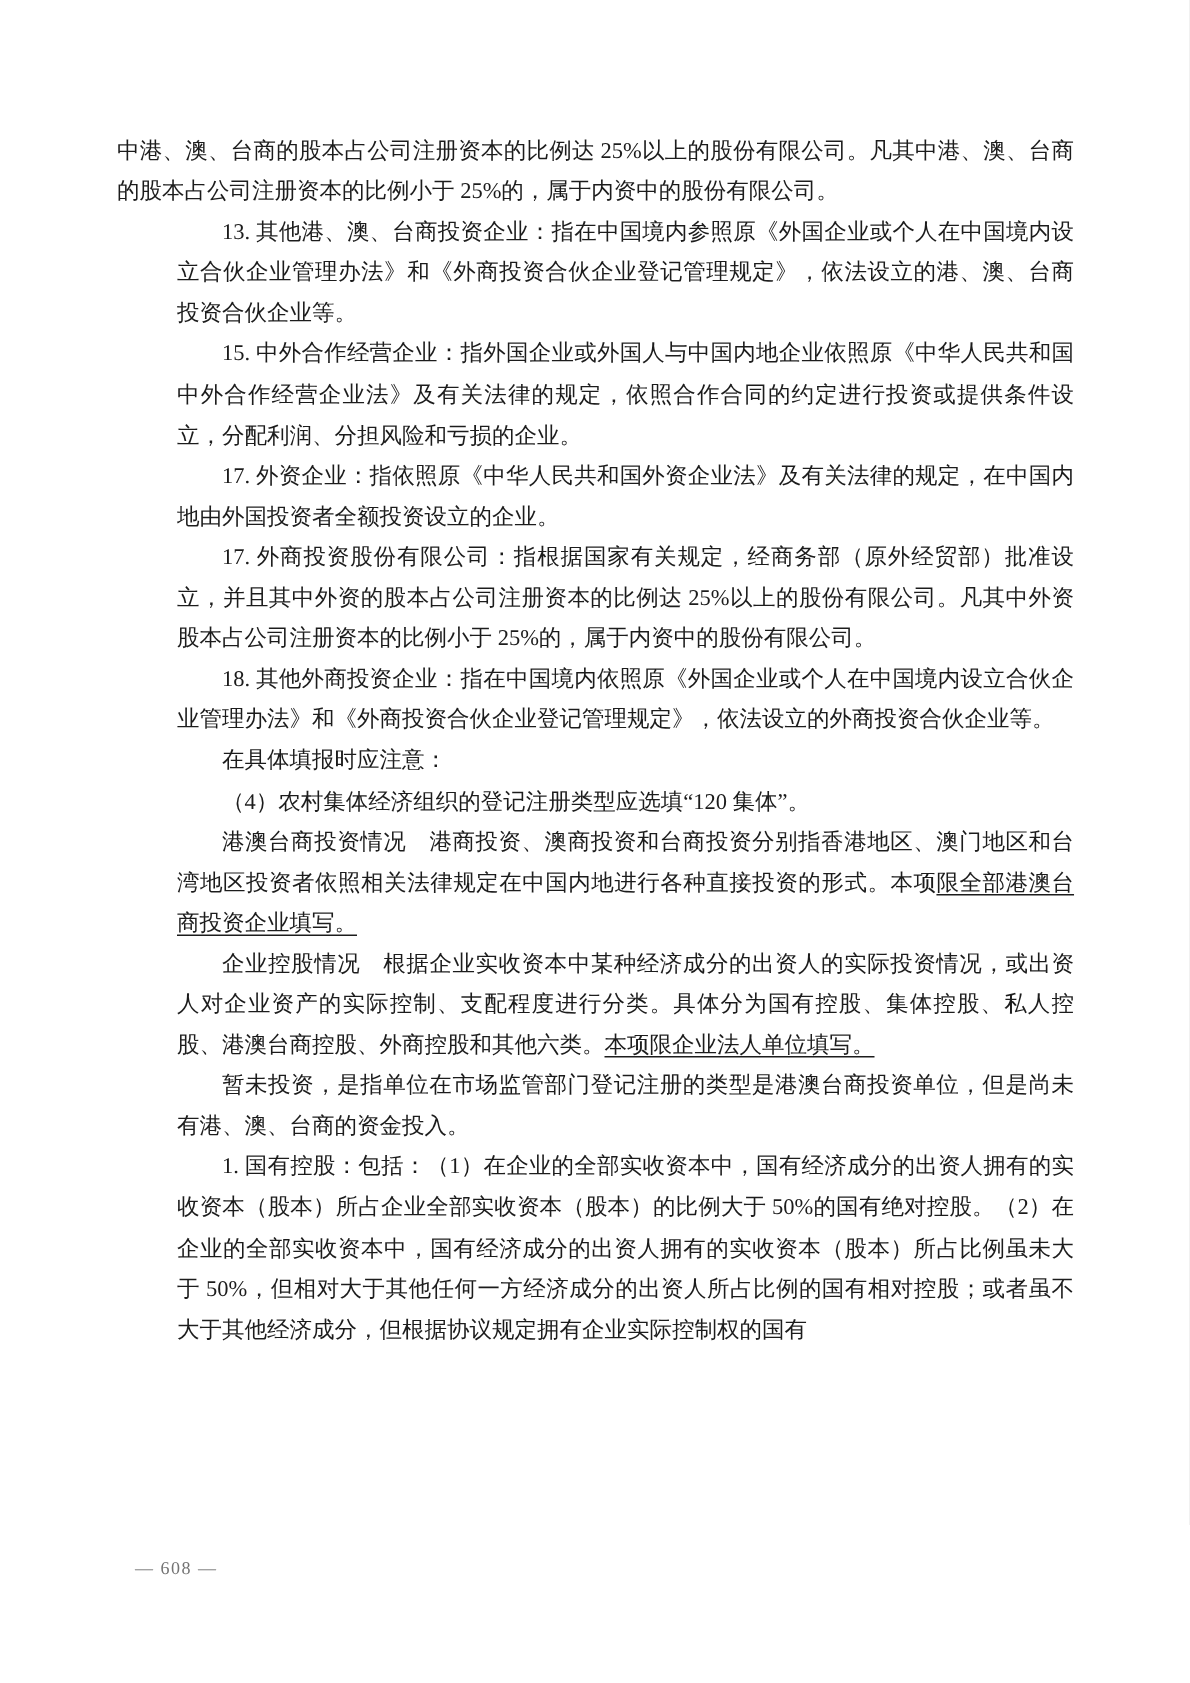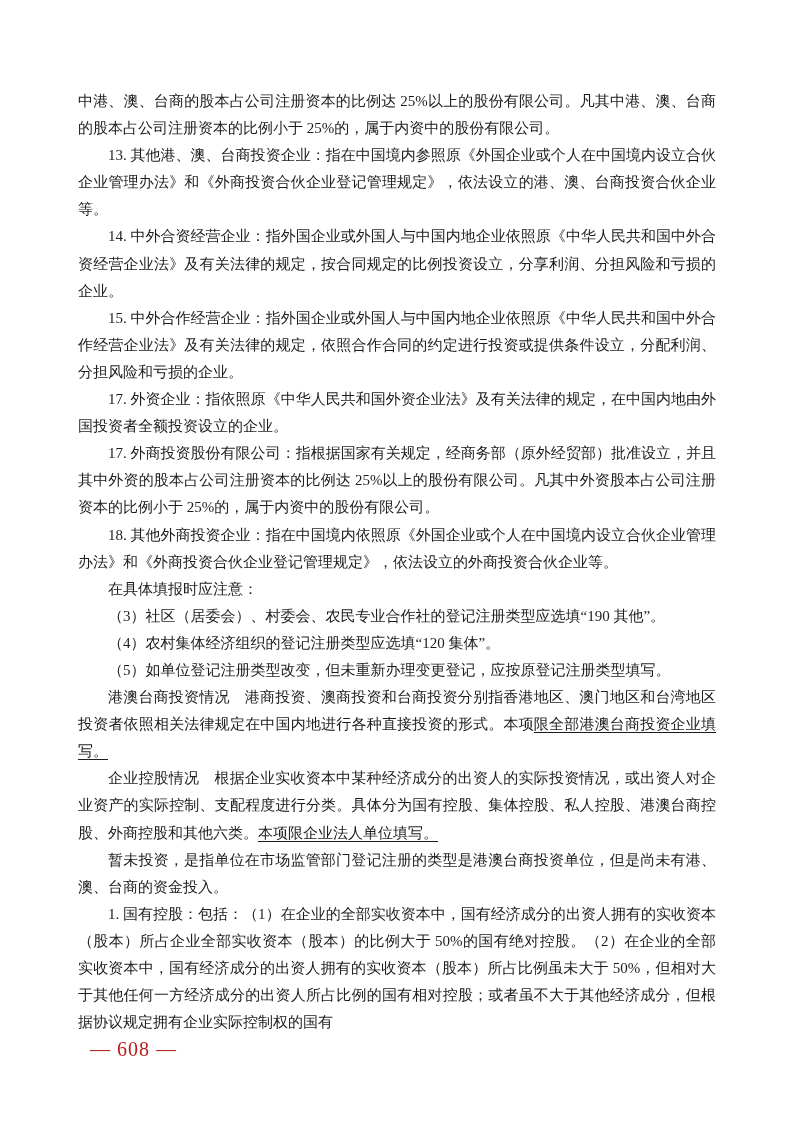--- a/index.html
+++ b/index.html
@@ -26,52 +26,50 @@
     line-height: 27.1px;
     text-align: justify;
     text-justify: inter-character;
   }
   p.para {
     margin: 0;
     padding: 0;
   }
   p.para.indent {
     text-indent: 2em;
+    margin-left: 40px;
   }
   .bold {
     font-weight: normal;
   }
   .underline {
     text-decoration: underline;
     text-underline-offset: 3px;
   }
   .footer {
     position: absolute;
     left: 90px;
     top: 1038px;
-    font-size: 20px;
+    font-size: 12px;
     letter-spacing: 1px;
-    color: #b91c1c;
+    color: #737373;
   }
 </style>
 </head>
 <body>
 
 <div class="page">
   <div class="content">
       <p class="para"><span>中港、澳、台商的股本占公司注册资本的比例达 25%以上的股份有限公司。凡其中港、澳、台商的股本占公司注册资本的比例小于 25%的，属于内资中的股份有限公司。</span></p>
       <p class="para indent"><span>13. 其他港、澳、台商投资企业：指在中国境内参照原《外国企业或个人在中国境内设立合伙企业管理办法》和《外商投资合伙企业登记管理规定》，依法设立的港、澳、台商投资合伙企业等。</span></p>
-      <p class="para indent"><span>14. 中外合资经营企业：指外国企业或外国人与中国内地企业依照原《中华人民共和国中外合资经营企业法》及有关法律的规定，按合同规定的比例投资设立，分享利润、分担风险和亏损的企业。</span></p>
       <p class="para indent"><span>15. 中外合作经营企业：指外国企业或外国人与中国内地企业依照原《中华人民共和国中外合作经营企业法》及有关法律的规定，依照合作合同的约定进行投资或提供条件设立，分配利润、分担风险和亏损的企业。</span></p>
       <p class="para indent"><span>17. 外资企业：指依照原《中华人民共和国外资企业法》及有关法律的规定，在中国内地由外国投资者全额投资设立的企业。</span></p>
       <p class="para indent"><span>17. 外商投资股份有限公司：指根据国家有关规定，经商务部（原外经贸部）批准设立，并且其中外资的股本占公司注册资本的比例达 25%以上的股份有限公司。凡其中外资股本占公司注册资本的比例小于 25%的，属于内资中的股份有限公司。</span></p>
       <p class="para indent"><span>18. 其他外商投资企业：指在中国境内依照原《外国企业或个人在中国境内设立合伙企业管理办法》和《外商投资合伙企业登记管理规定》，依法设立的外商投资合伙企业等。</span></p>
       <p class="para indent"><span>在具体填报时应注意：</span></p>
-      <p class="para indent"><span>（3）社区（居委会）、村委会、农民专业合作社的登记注册类型应选填“190 其他”。</span></p>
       <p class="para indent"><span>（4）农村集体经济组织的登记注册类型应选填“120 集体”。</span></p>
-      <p class="para indent"><span>（5）如单位登记注册类型改变，但未重新办理变更登记，应按原登记注册类型填写。</span></p>
       <p class="para indent"><span class="bold">港澳台商投资情况</span><span>　港商投资、澳商投资和台商投资分别指香港地区、澳门地区和台湾地区投资者依照相关法律规定在中国内地进行各种直接投资的形式。本项</span><span class="underline">限全部港澳台商投资企业填写。</span></p>
       <p class="para indent"><span class="bold">企业控股情况</span><span>　根据企业实收资本中某种经济成分的出资人的实际投资情况，或出资人对企业资产的实际控制、支配程度进行分类。具体分为国有控股、集体控股、私人控股、港澳台商控股、外商控股和其他六类。</span><span class="underline">本项限企业法人单位填写。</span></p>
       <p class="para indent"><span>暂未投资，是指单位在市场监管部门登记注册的类型是港澳台商投资单位，但是尚未有港、澳、台商的资金投入。</span></p>
       <p class="para indent"><span>1. 国有控股：包括：（1）在企业的全部实收资本中，国有经济成分的出资人拥有的实收资本（股本）所占企业全部实收资本（股本）的比例大于 50%的国有绝对控股。（2）在企业的全部实收资本中，国有经济成分的出资人拥有的实收资本（股本）所占比例虽未大于 50%，但相对大于其他任何一方经济成分的出资人所占比例的国有相对控股；或者虽不大于其他经济成分，但根据协议规定拥有企业实际控制权的国有</span></p>
     </div>
   <div class="footer">— 608 —</div>
 </div>
 
 </body></html>

